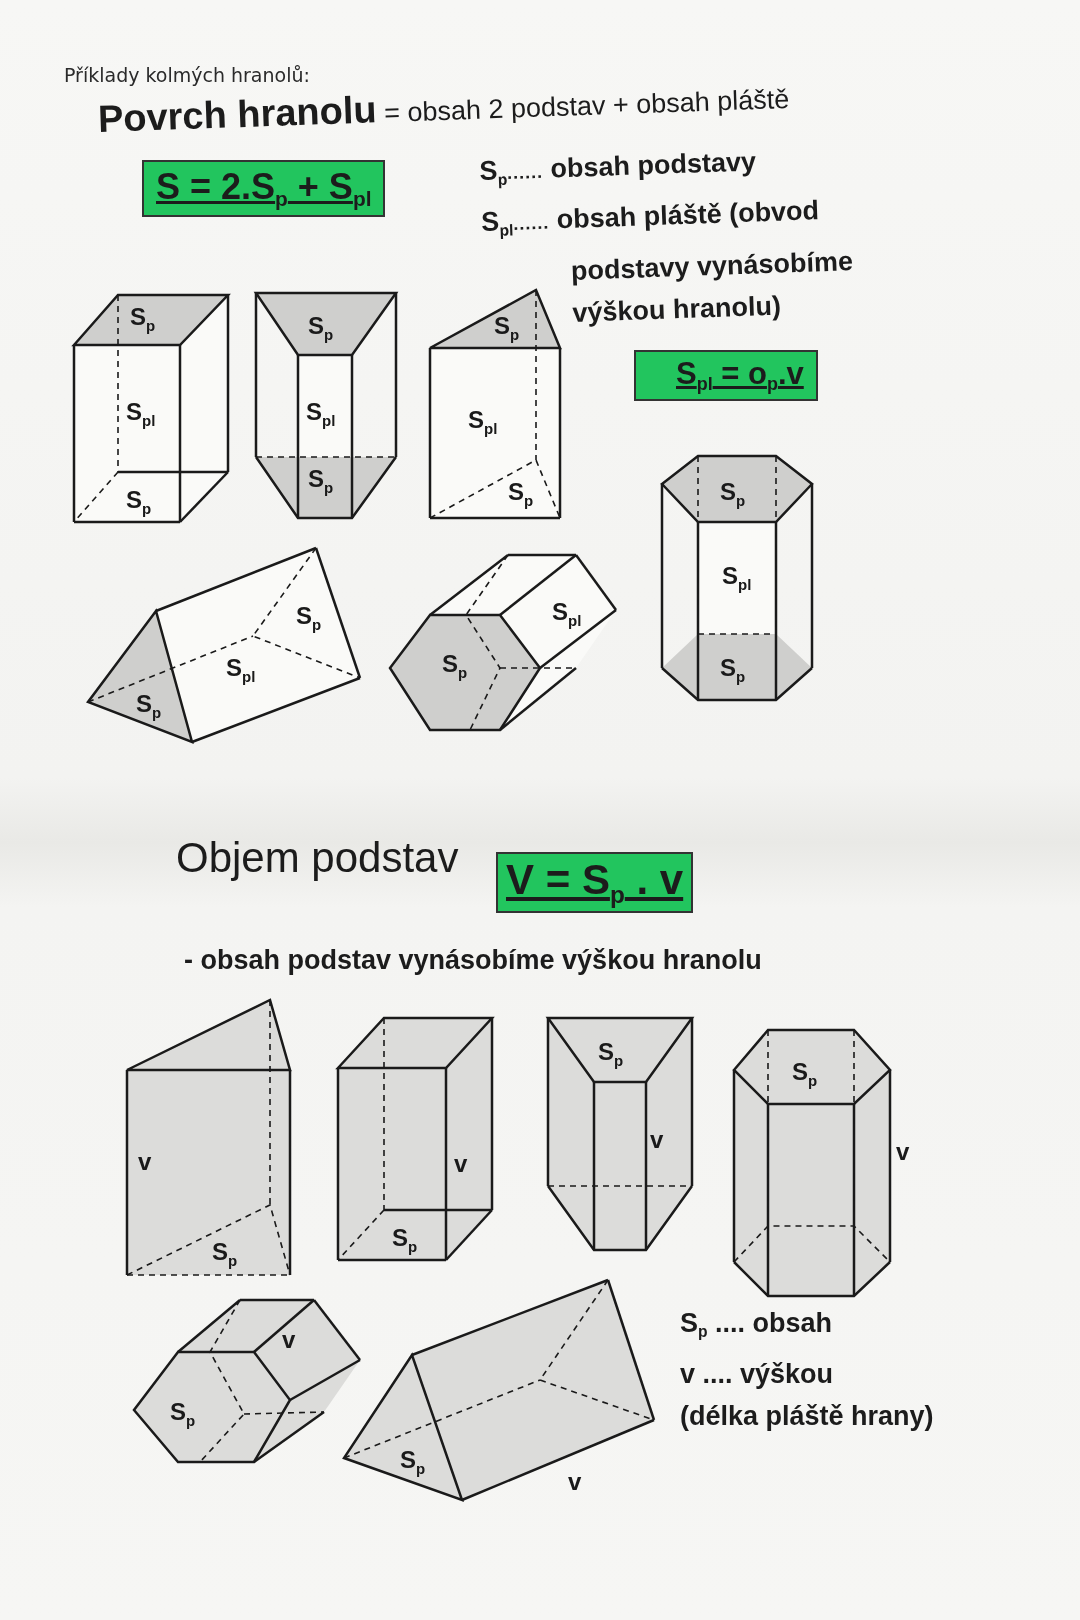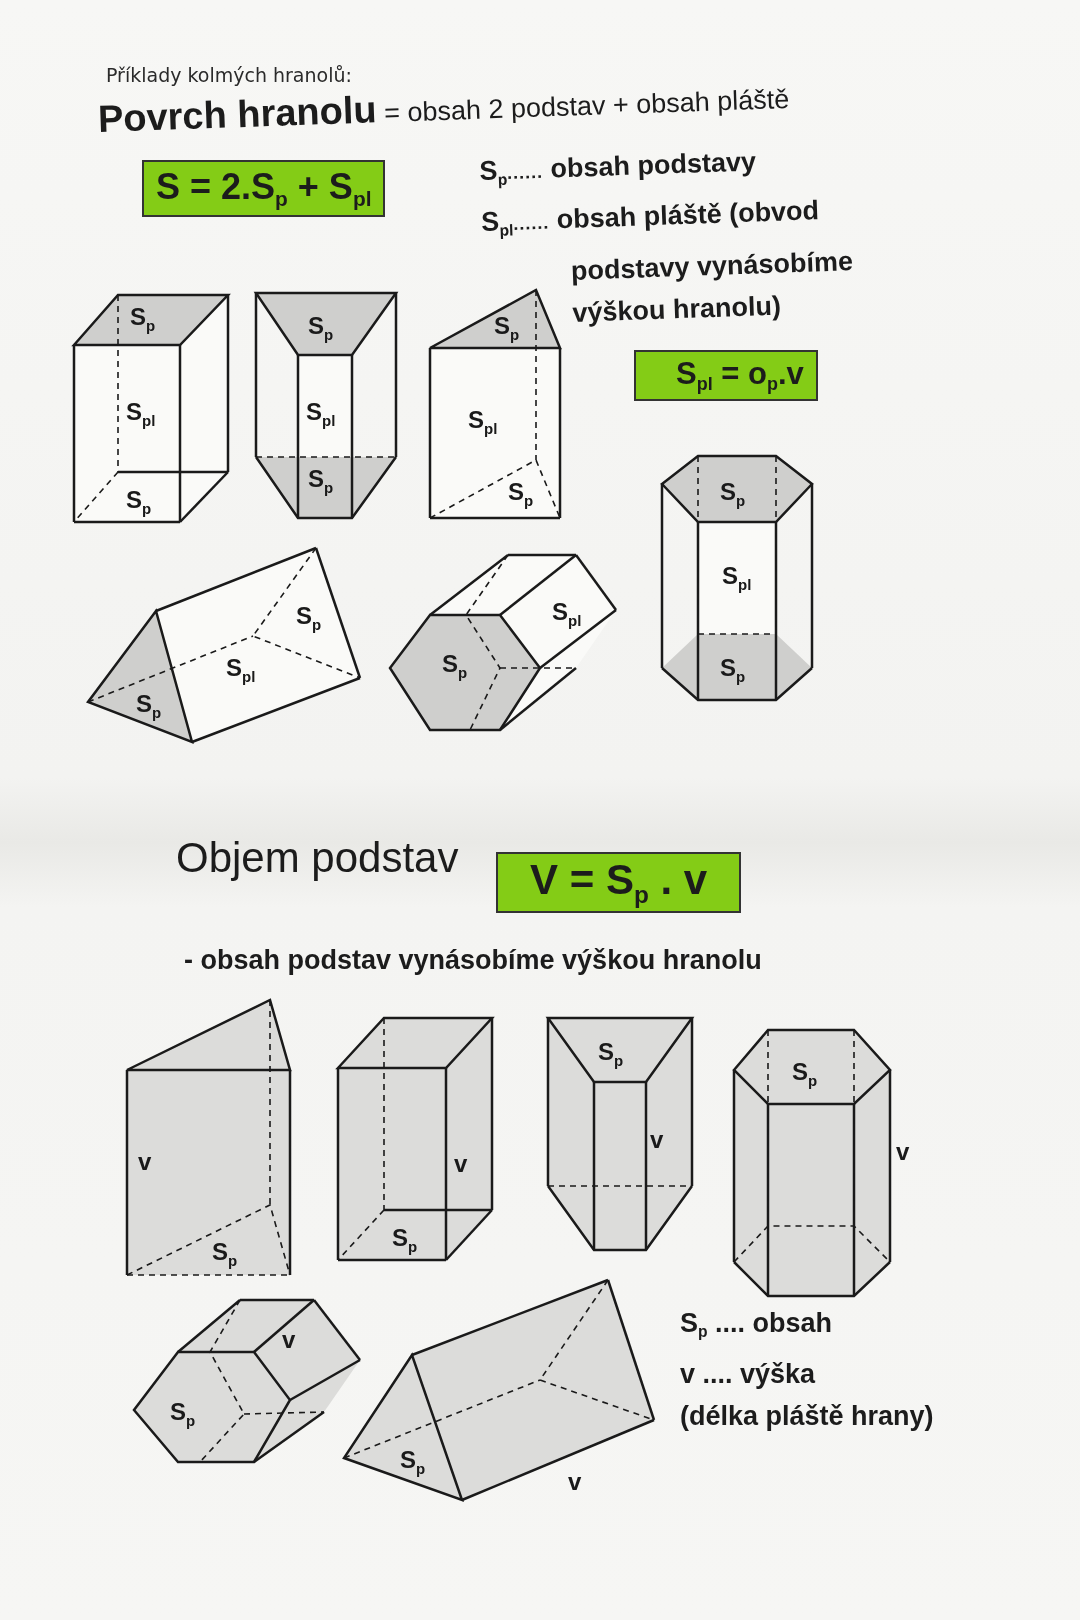--- a/index.html
+++ b/index.html
@@ -1,25 +1,25 @@
 <!DOCTYPE html>
 <html><head>
 <meta charset="utf-8">
 <style>
   html,body{margin:0;padding:0;}
   body{width:1080px;height:1620px;background:#eeeeec;position:relative;overflow:hidden;font-family:"Liberation Sans",sans-serif;color:#1c1c1c;}
   .paper{position:absolute;left:0;top:0;width:1080px;height:1620px;background:linear-gradient(180deg,#f7f7f5 0%,#f3f3f1 48%,#e9e9e6 52%,#f4f4f2 56%,#f6f6f4 100%);}
   .abs{position:absolute;white-space:nowrap;}
-  .intro{left:64px;top:64px;font-size:19px;font-family:"DejaVu Sans",sans-serif;color:#2a2a2a;margin-left:42px;}
+  .intro{left:64px;top:64px;font-size:19px;font-family:"DejaVu Sans",sans-serif;color:#2a2a2a;}
   .title{left:98px;top:98px;font-size:38px;font-weight:bold;transform:rotate(-2deg);transform-origin:left center;}
   .title .rest{font-size:27px;font-weight:normal;}
-  .fbox{border:2px solid #333;background:#84cc16;padding:4px 12px;font-weight:bold;}
+  .fbox{border:2px solid #333;background:#22c55e;padding:4px 12px;font-weight:bold;text-decoration:underline;}
   .f1{left:142px;top:160px;font-size:36px;}
   .f2{left:634px;top:350px;font-size:31px;padding-left:40px;}
-  .f3{left:496px;top:852px;font-size:42px;font-weight:bold;padding:2px 32px;}
+  .f3{left:496px;top:852px;font-size:42px;font-weight:bold;padding:2px 8px;}
   sub{font-size:58%;vertical-align:-0.35em;}
   .legend{font-weight:bold;font-size:27px;line-height:42px;}
   .lg1{left:482px;top:150px;transform:rotate(-2deg);transform-origin:left center;}
   .lg1 .dots{font-size:18px;letter-spacing:1px;}
   .vol-title{left:176px;top:834px;font-size:42px;}
   .vol-desc{left:184px;top:945px;font-size:27px;font-weight:bold;}
   .lg2{left:680px;top:1302px;}
   .lg2 .indent{padding-left:94px;display:block;}
   svg{position:absolute;left:0;top:0;}
   .lbl{font-family:"Liberation Sans",sans-serif;font-weight:bold;font-size:24px;fill:#1a1a1a;}
@@ -44,21 +44,21 @@
 </div>
 
 <div class="abs fbox f2"><span>S</span><sub>pl</sub><span> = o</span><sub>p</sub><span>.v</span></div>
 
 <div class="abs vol-title">Objem podstav</div>
 <div class="abs fbox f3"><span>V = S</span><sub>p</sub><span> . v</span></div>
 <div class="abs vol-desc">- obsah podstav vynásobíme výškou hranolu</div>
 
 <div class="abs legend lg2">
   <div><span>S</span><sub>p</sub><span> .... obsah</span></div>
-  <div>v .... výška</div>
+  <div>v .... výškou</div>
   <div>(délka pláště hrany)</div>
 </div>
 
 <svg width="1080" height="1620">
   <defs>
     <style>
       .e{stroke:#1a1a1a;stroke-width:2.5;fill:none;}
       .d{stroke:#1a1a1a;stroke-width:1.6;fill:none;stroke-dasharray:6 5;}
       .g{fill:#cfcfcd;}
       .lg{fill:#dcdcda;}

